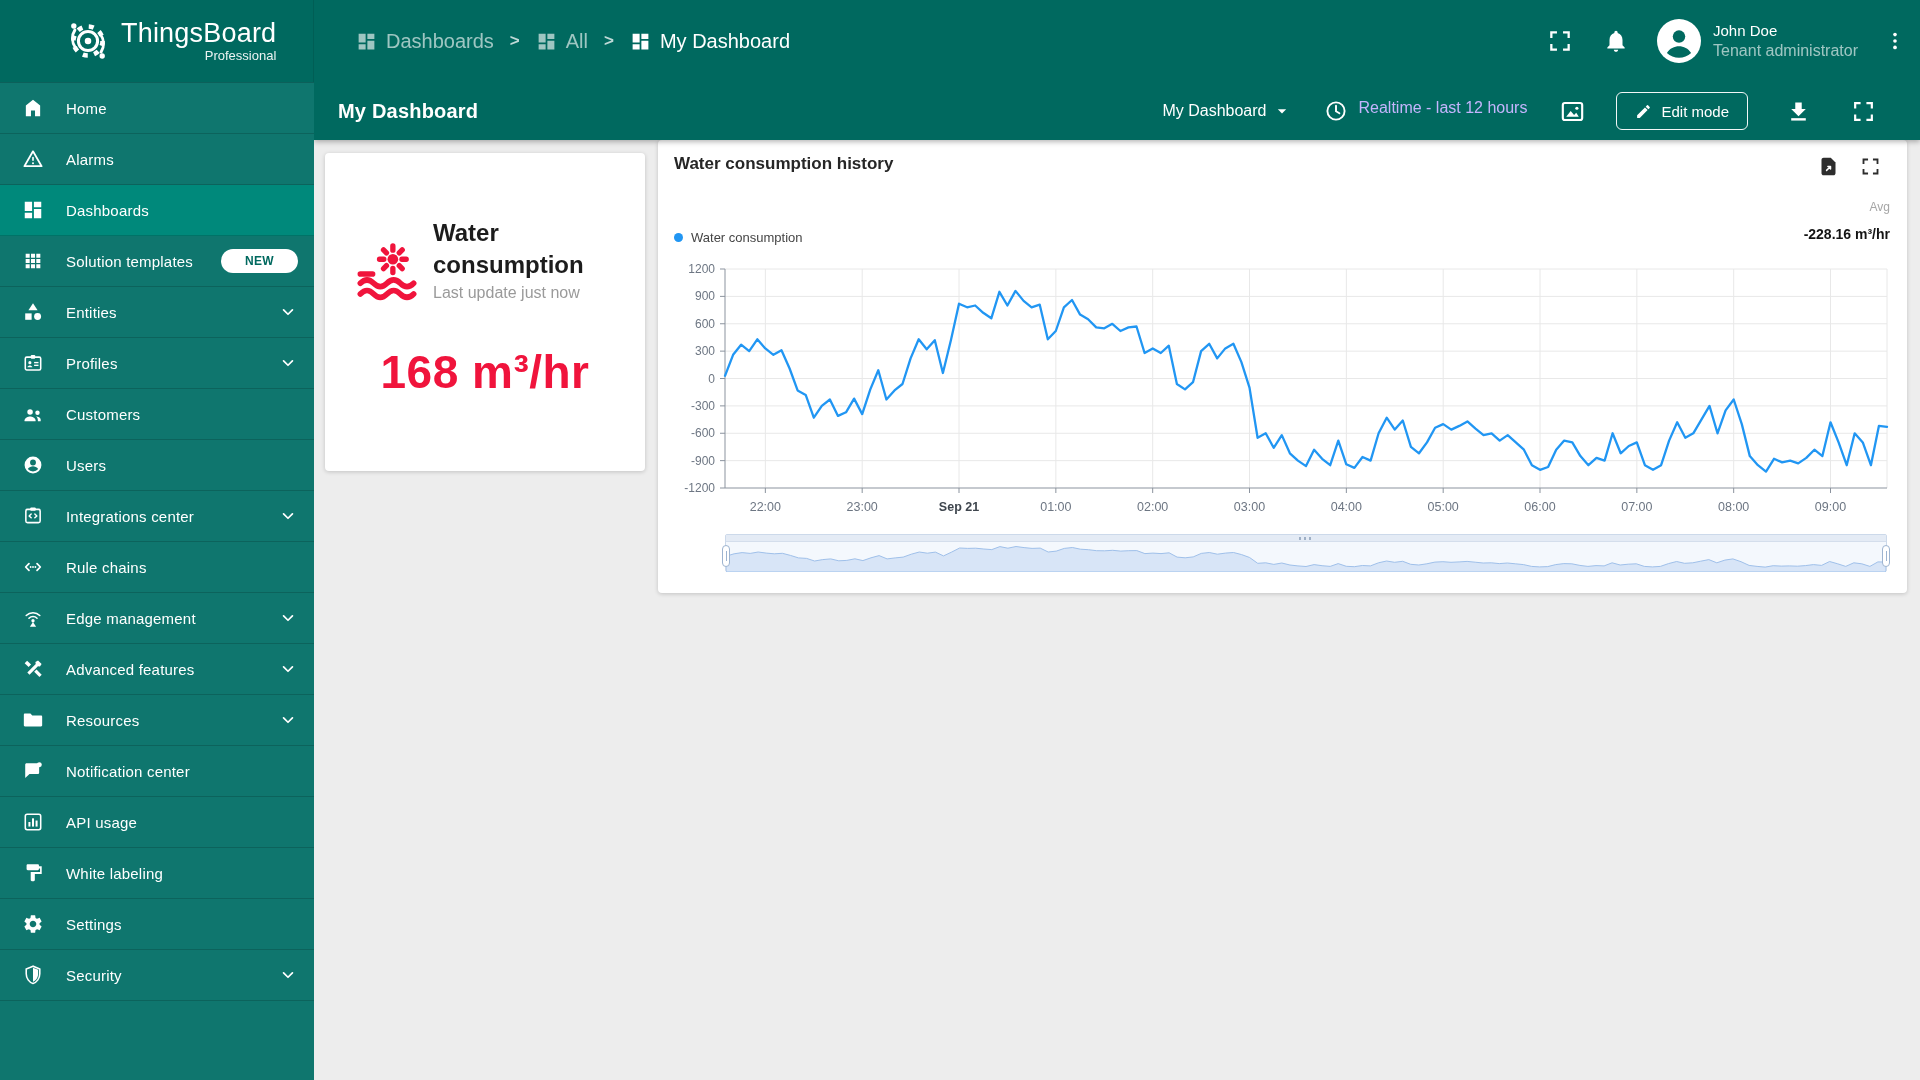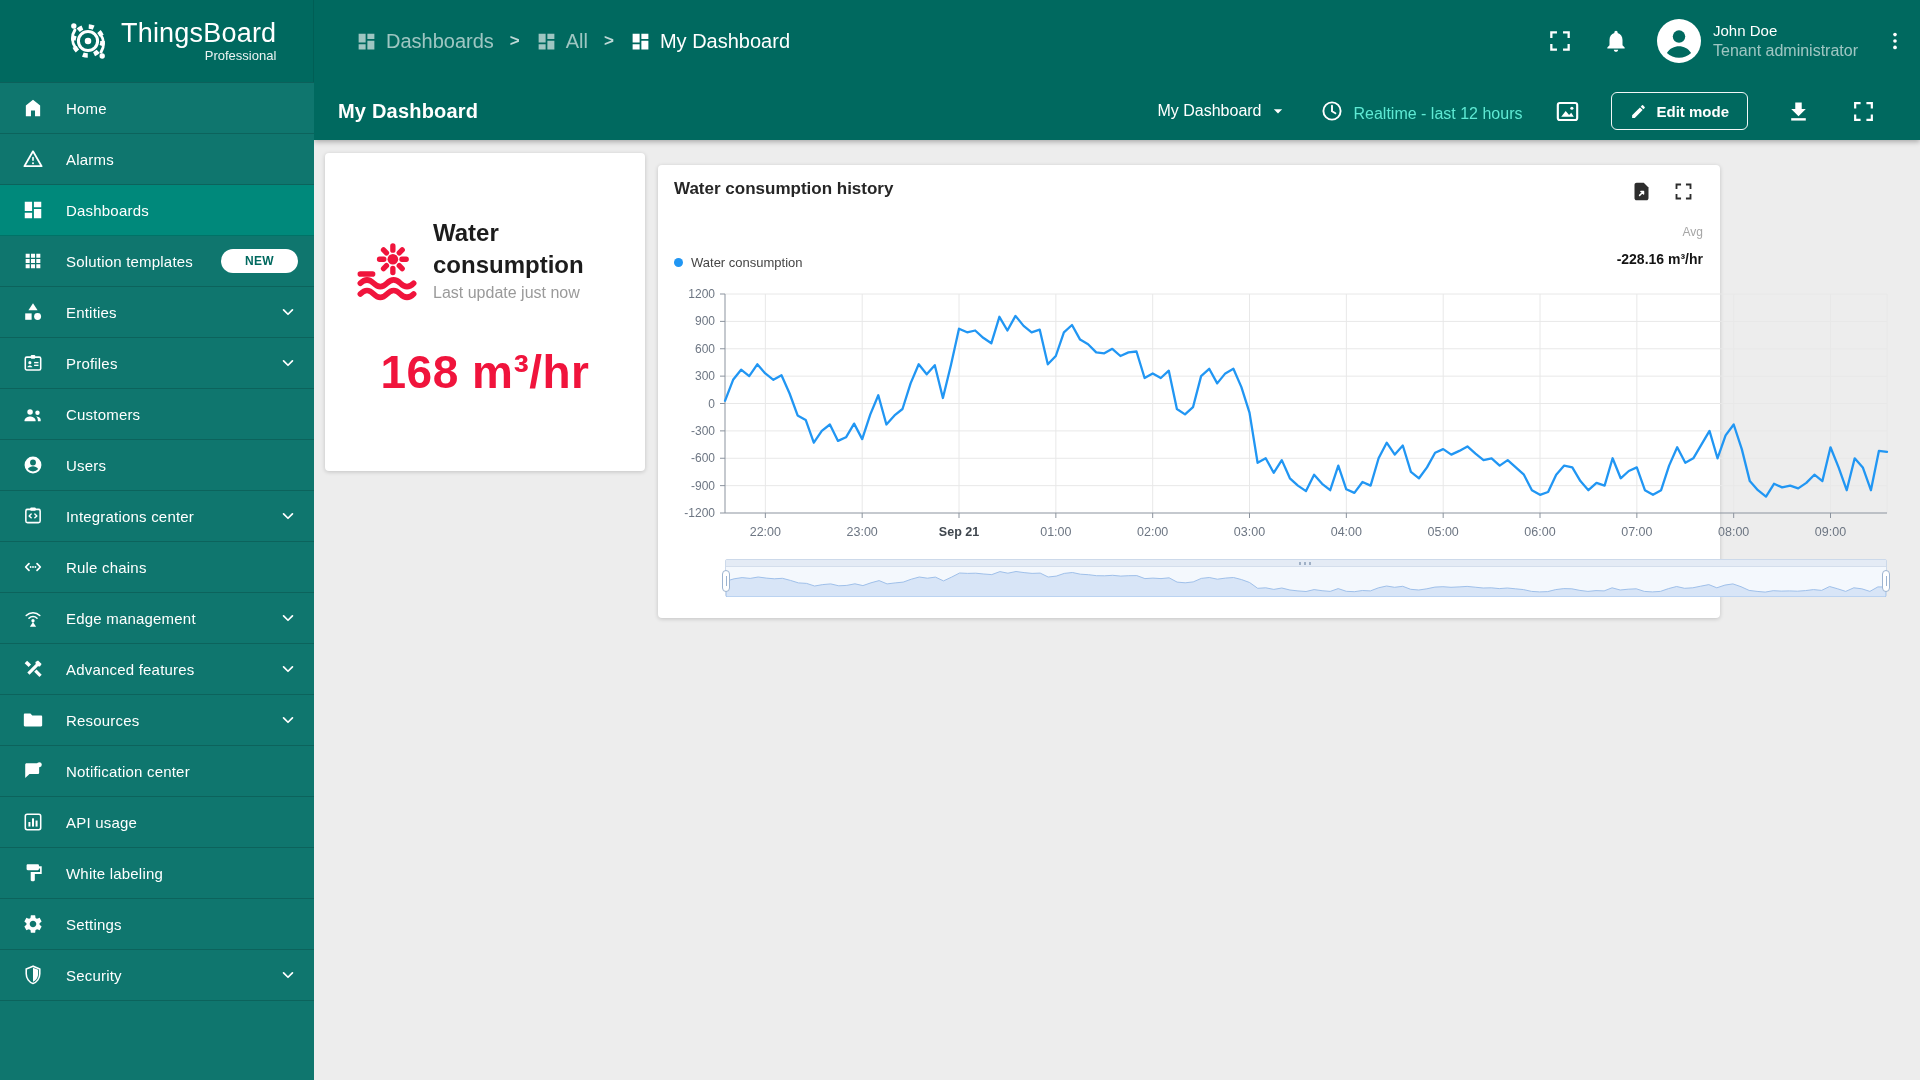--- a/index.html
+++ b/index.html
@@ -38,34 +38,34 @@
   .nav-label{color:#fff;font-size:15px;font-weight:500;letter-spacing:.2px}
   .nav-chev{width:20px;height:20px;color:#fff;margin-left:auto}
   .nav-badge{margin-left:auto;background:#fff;color:#00695f;font-size:12px;font-weight:700;border-radius:13px;padding:5px 24px;letter-spacing:.3px}
 
   
   .toolbar{position:absolute;top:82px;left:314px;right:0;height:58px;background:#00695f;display:flex;align-items:center;padding:0 44px 0 24px;box-shadow:0 2px 5px rgba(0,0,0,.28);z-index:4}
   .page-title{color:#fff;font-size:20px;font-weight:700;letter-spacing:.2px}
   .toolbar-right{margin-left:auto;display:flex;align-items:center}
   .state-select{display:flex;align-items:center;color:#fff;font-size:16px;font-weight:500;cursor:pointer}
   .caret{width:20px;height:20px;color:#fff;margin-left:6px}
-  .timewindow{display:flex;align-items:flex-end;color:#5eead4;margin-left:32px;cursor:pointer}
+  .timewindow{display:flex;align-items:flex-start;color:#c4b5fd;margin-left:32px;cursor:pointer}
   .tw-clock{width:24px;height:24px;margin-right:10px}
   .tw-label{font-size:16px}
   .screenshot-btn{width:27px;height:27px;color:#fff;margin-left:32px;cursor:pointer}
-  .edit-btn{display:flex;align-items:center;gap:9px;border:1px solid rgba(255,255,255,.95);border-radius:6px;height:38px;padding:0 18px;color:#fff;font-size:15px;font-weight:700;margin-left:30px;cursor:pointer;background:transparent}
+  .edit-btn{display:flex;align-items:center;gap:9px;border:1px solid rgba(255,255,255,.95);border-radius:6px;height:38px;padding:0 18px;color:#fff;font-size:15px;font-weight:400;margin-left:30px;cursor:pointer;background:transparent}
   .edit-btn .pencil{width:17px;height:17px}
   .download-btn{width:25px;height:25px;color:#fff;margin-left:38px;cursor:pointer}
   .tb2-fullscreen{width:25px;height:25px;color:#fff;margin-left:40px;cursor:pointer}
 
   
   .content{position:absolute;top:140px;left:314px;right:0;bottom:0;background:#ededed}
   .card{position:absolute;background:#fff;border-radius:4px;box-shadow:0 1px 4px rgba(0,0,0,.18)}
   .value-card{left:11px;top:13px;width:320px;height:318px}
-  .chart-card{left:344px;top:25px;width:1062px;height:453px}
+  .chart-card{left:344px;top:0;width:1249px;height:453px}
 
   
   .vc-icon{position:absolute;left:30px;top:86px;width:64px;height:64px;color:#f0143c}
   .vc-titles{position:absolute;left:108px;top:64px;width:200px}
   .vc-title{font-size:24px;font-weight:700;color:#1c1c1c;line-height:32px}
   .vc-sub{font-size:16px;color:#9a9a9a;margin-top:3px}
   .vc-value{position:absolute;left:0;right:0;top:192px;text-align:center;font-size:46px;font-weight:700;color:#f0143c;letter-spacing:.5px}
 
   
   .cc-title{position:absolute;left:16px;top:14px;font-size:17px;font-weight:600;color:#262626}

